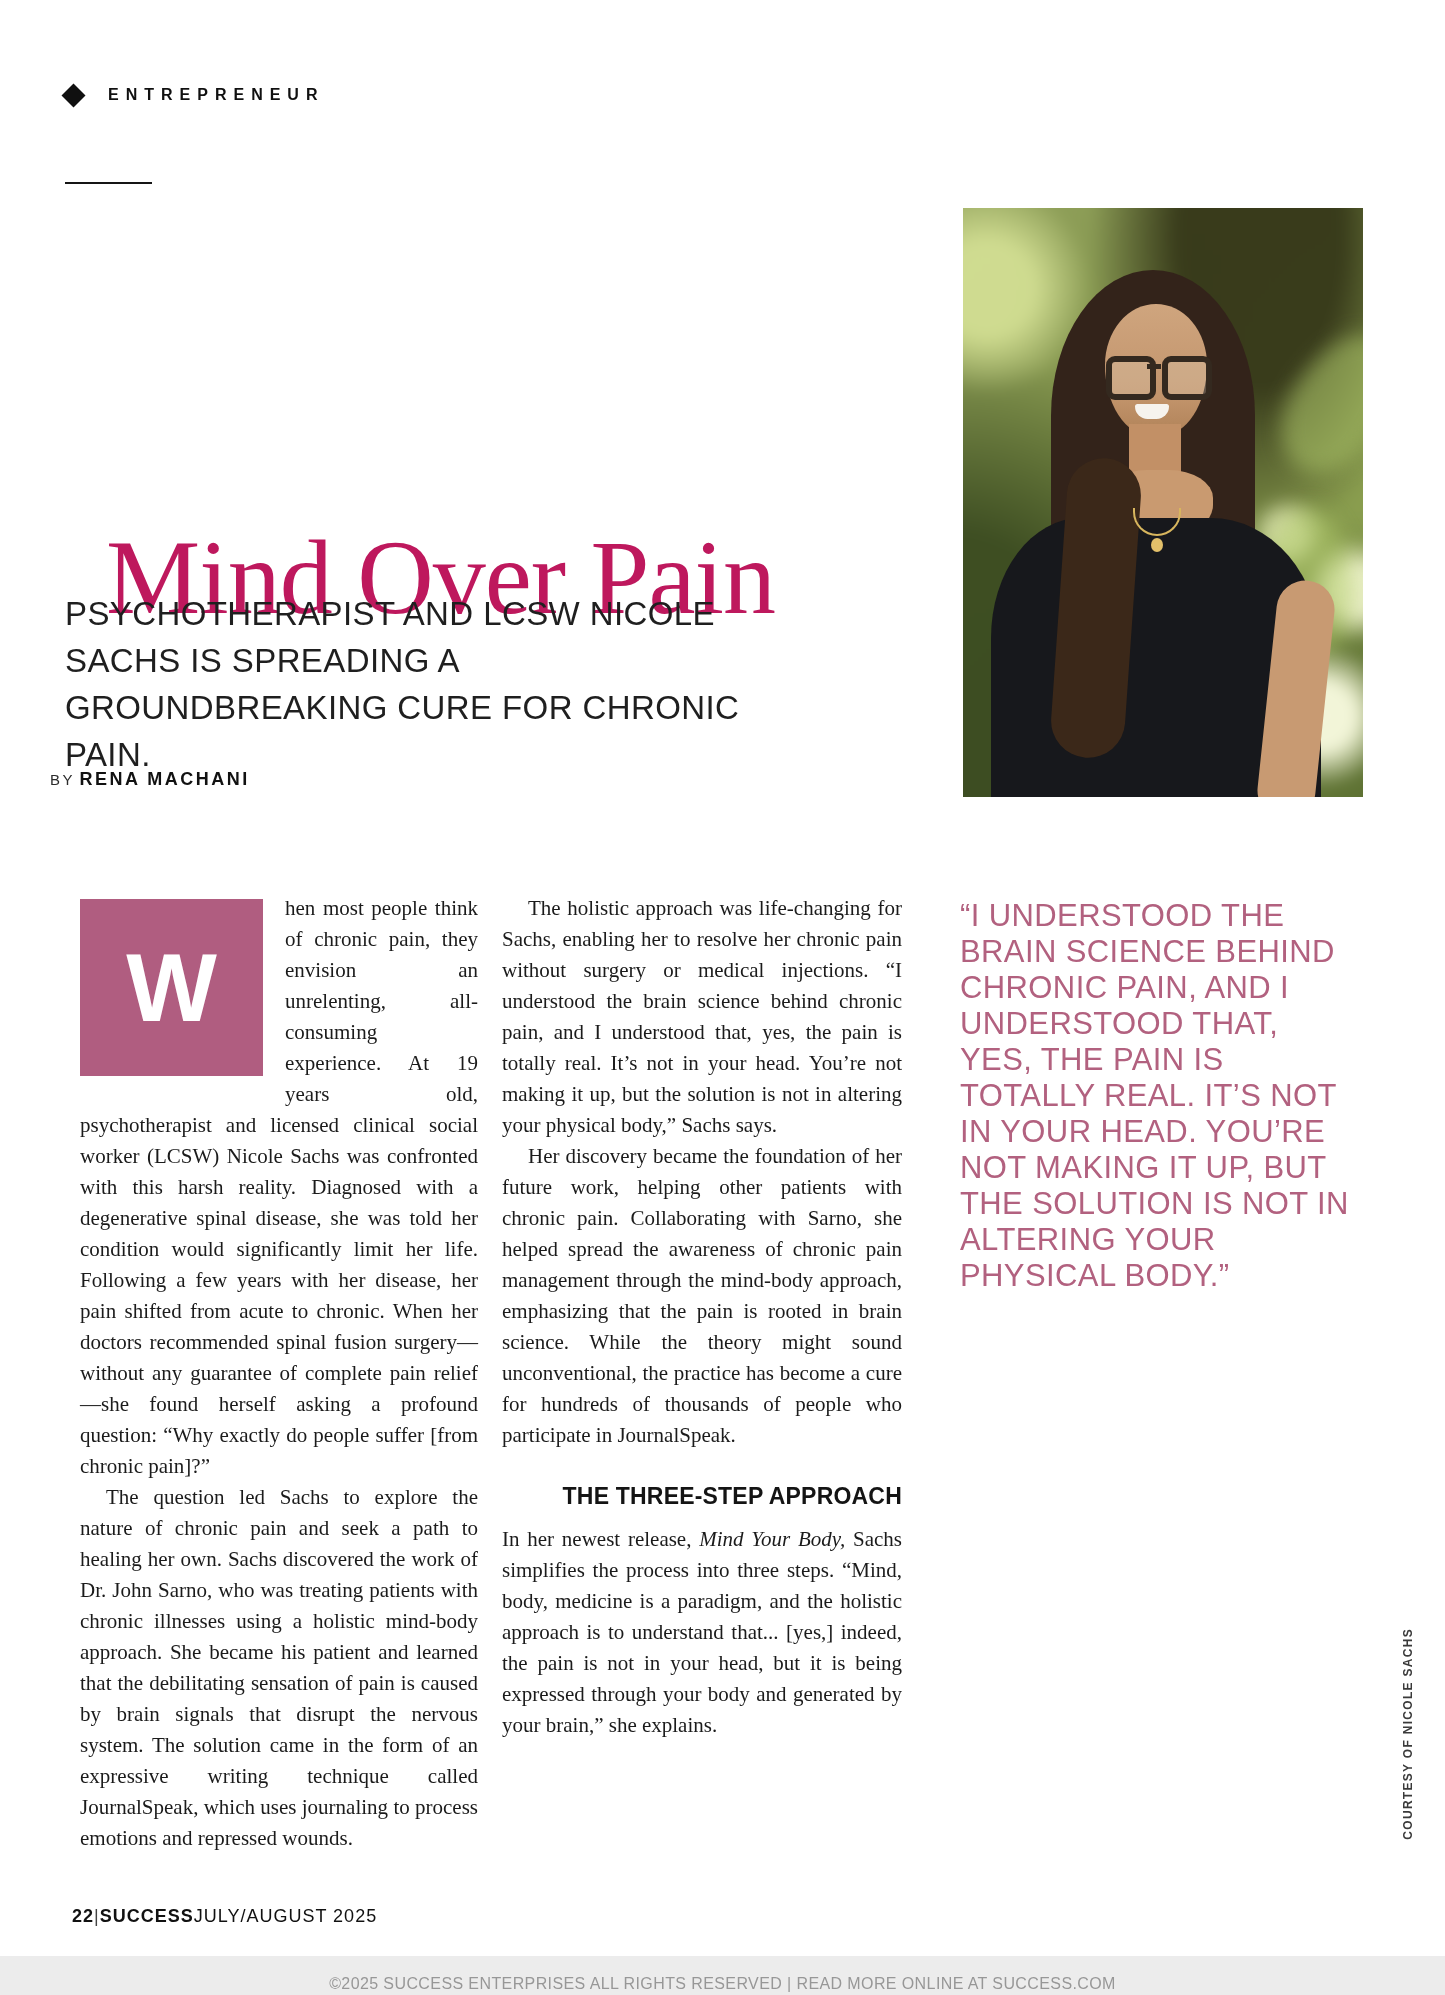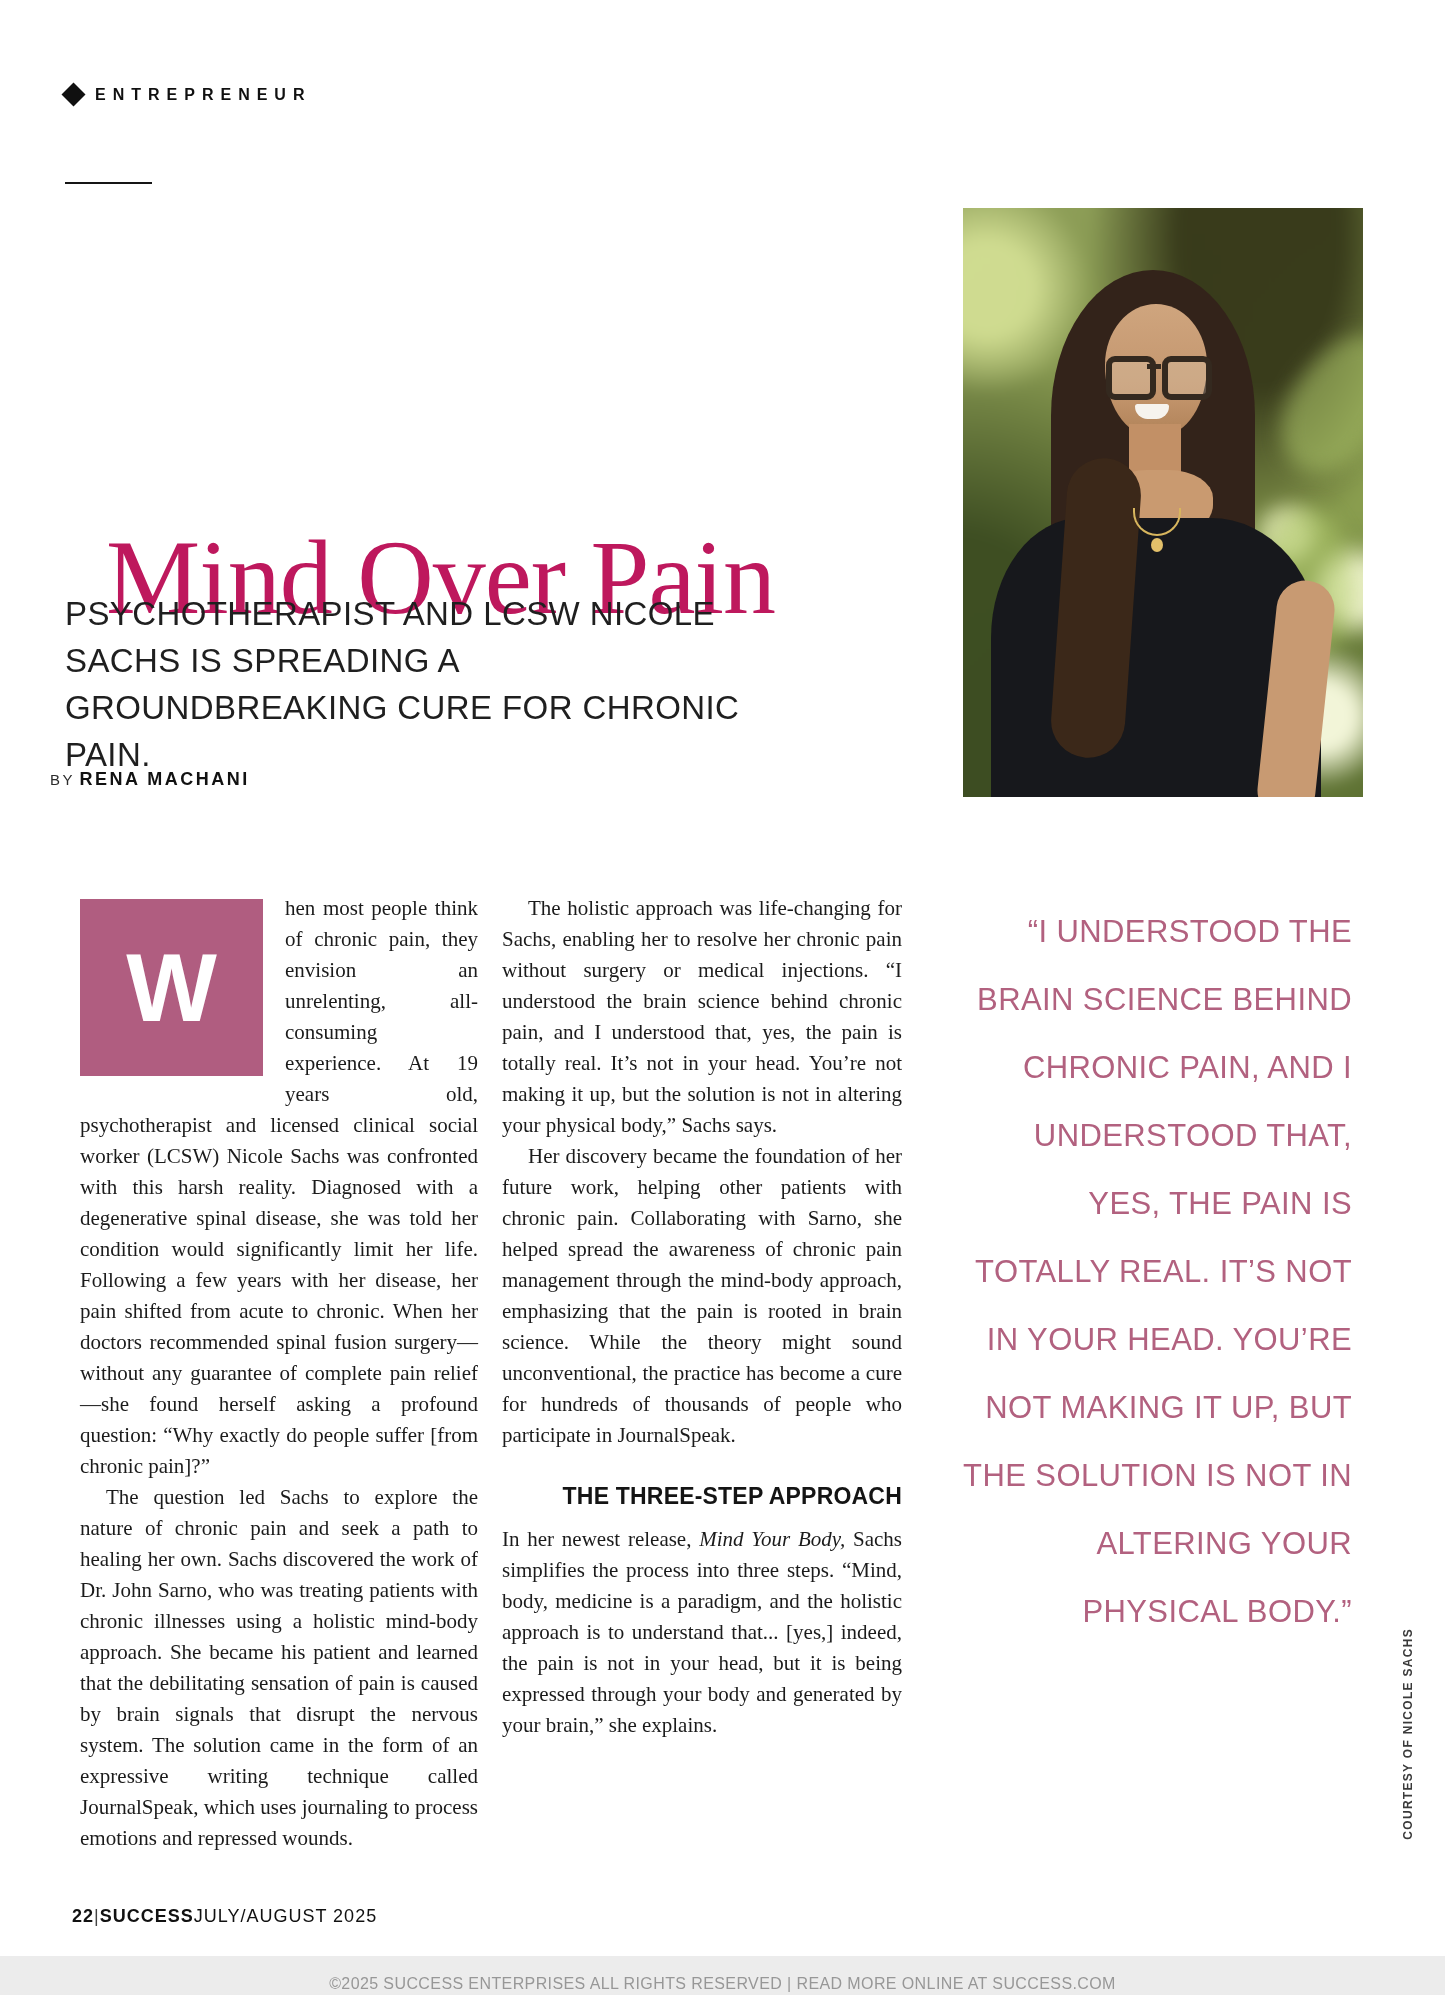--- a/index.html
+++ b/index.html
@@ -3,21 +3,21 @@
 <meta charset="utf-8">
 <style>
   html,body{margin:0;padding:0;background:#ffffff;}
   #page{
     position:relative;width:1445px;height:1995px;background:#ffffff;overflow:hidden;
     font-family:"Liberation Serif","DejaVu Serif",serif;color:#1c1c1c;
   }
   .sans{font-family:"Liberation Sans","DejaVu Sans",sans-serif;}
 
   
-  #eyebrow{position:absolute;left:65px;top:86px;display:flex;gap:13px;}
+  #eyebrow{position:absolute;left:65px;top:86px;display:flex;align-items:center;gap:26px;}
   #eyebrow .diamond{width:17px;height:17px;background:#101010;transform:rotate(45deg);}
   #eyebrow .label{font-family:"Liberation Sans",sans-serif;font-size:16px;font-weight:700;
     letter-spacing:7px;color:#101010;}
   #rule{position:absolute;left:65px;top:182px;width:87px;height:2px;background:#151515;}
 
   
   #title{position:absolute;left:62px;top:452px;font-size:106px;line-height:1.04;
     letter-spacing:-1px;color:#be185d;font-weight:500;margin-left:44px;}
   #subtitle{position:absolute;left:65px;top:590px;width:700px;
     font-family:"Liberation Sans",sans-serif;font-size:33px;line-height:47px;
@@ -73,22 +73,22 @@
   #dropcap{float:left;width:183px;height:177px;margin:6px 22px 6px 0;background:#b05d80;
     display:flex;align-items:center;justify-content:center;}
   #dropcap span{font-family:"Liberation Sans",sans-serif;font-weight:700;font-size:96px;
     color:#ffffff;line-height:1;}
   #section-heading{font-family:"Liberation Sans",sans-serif;font-size:23px;font-weight:700;
     color:#141414;letter-spacing:.2px;margin:30px 0 12px 7px;text-align:right;}
   .it{font-style:italic;}
 
   
   #pullquote{position:absolute;left:960px;top:898px;width:392px;
-    font-family:"Liberation Sans",sans-serif;font-size:31px;line-height:68px;
-    color:#b2617f;letter-spacing:.4px;font-weight:400;text-align:right;}
+    font-family:"Liberation Sans",sans-serif;font-size:31px;line-height:36px;
+    color:#b2617f;letter-spacing:.4px;font-weight:400;text-align:left;}
 
   
   #credit{position:absolute;right:30px;top:1628px;writing-mode:vertical-rl;transform:rotate(180deg);
     font-family:"Liberation Sans",sans-serif;font-size:12px;font-weight:700;
     letter-spacing:1.3px;color:#3a3a3a;}
 
   
   #footer-line{position:absolute;left:65px;top:1906px;font-family:"Liberation Sans",sans-serif;
     font-size:18px;letter-spacing:1px;color:#111;display:flex;gap:0;align-items:baseline;margin-left:7px;}
   #footer-line .num{font-weight:700;}

